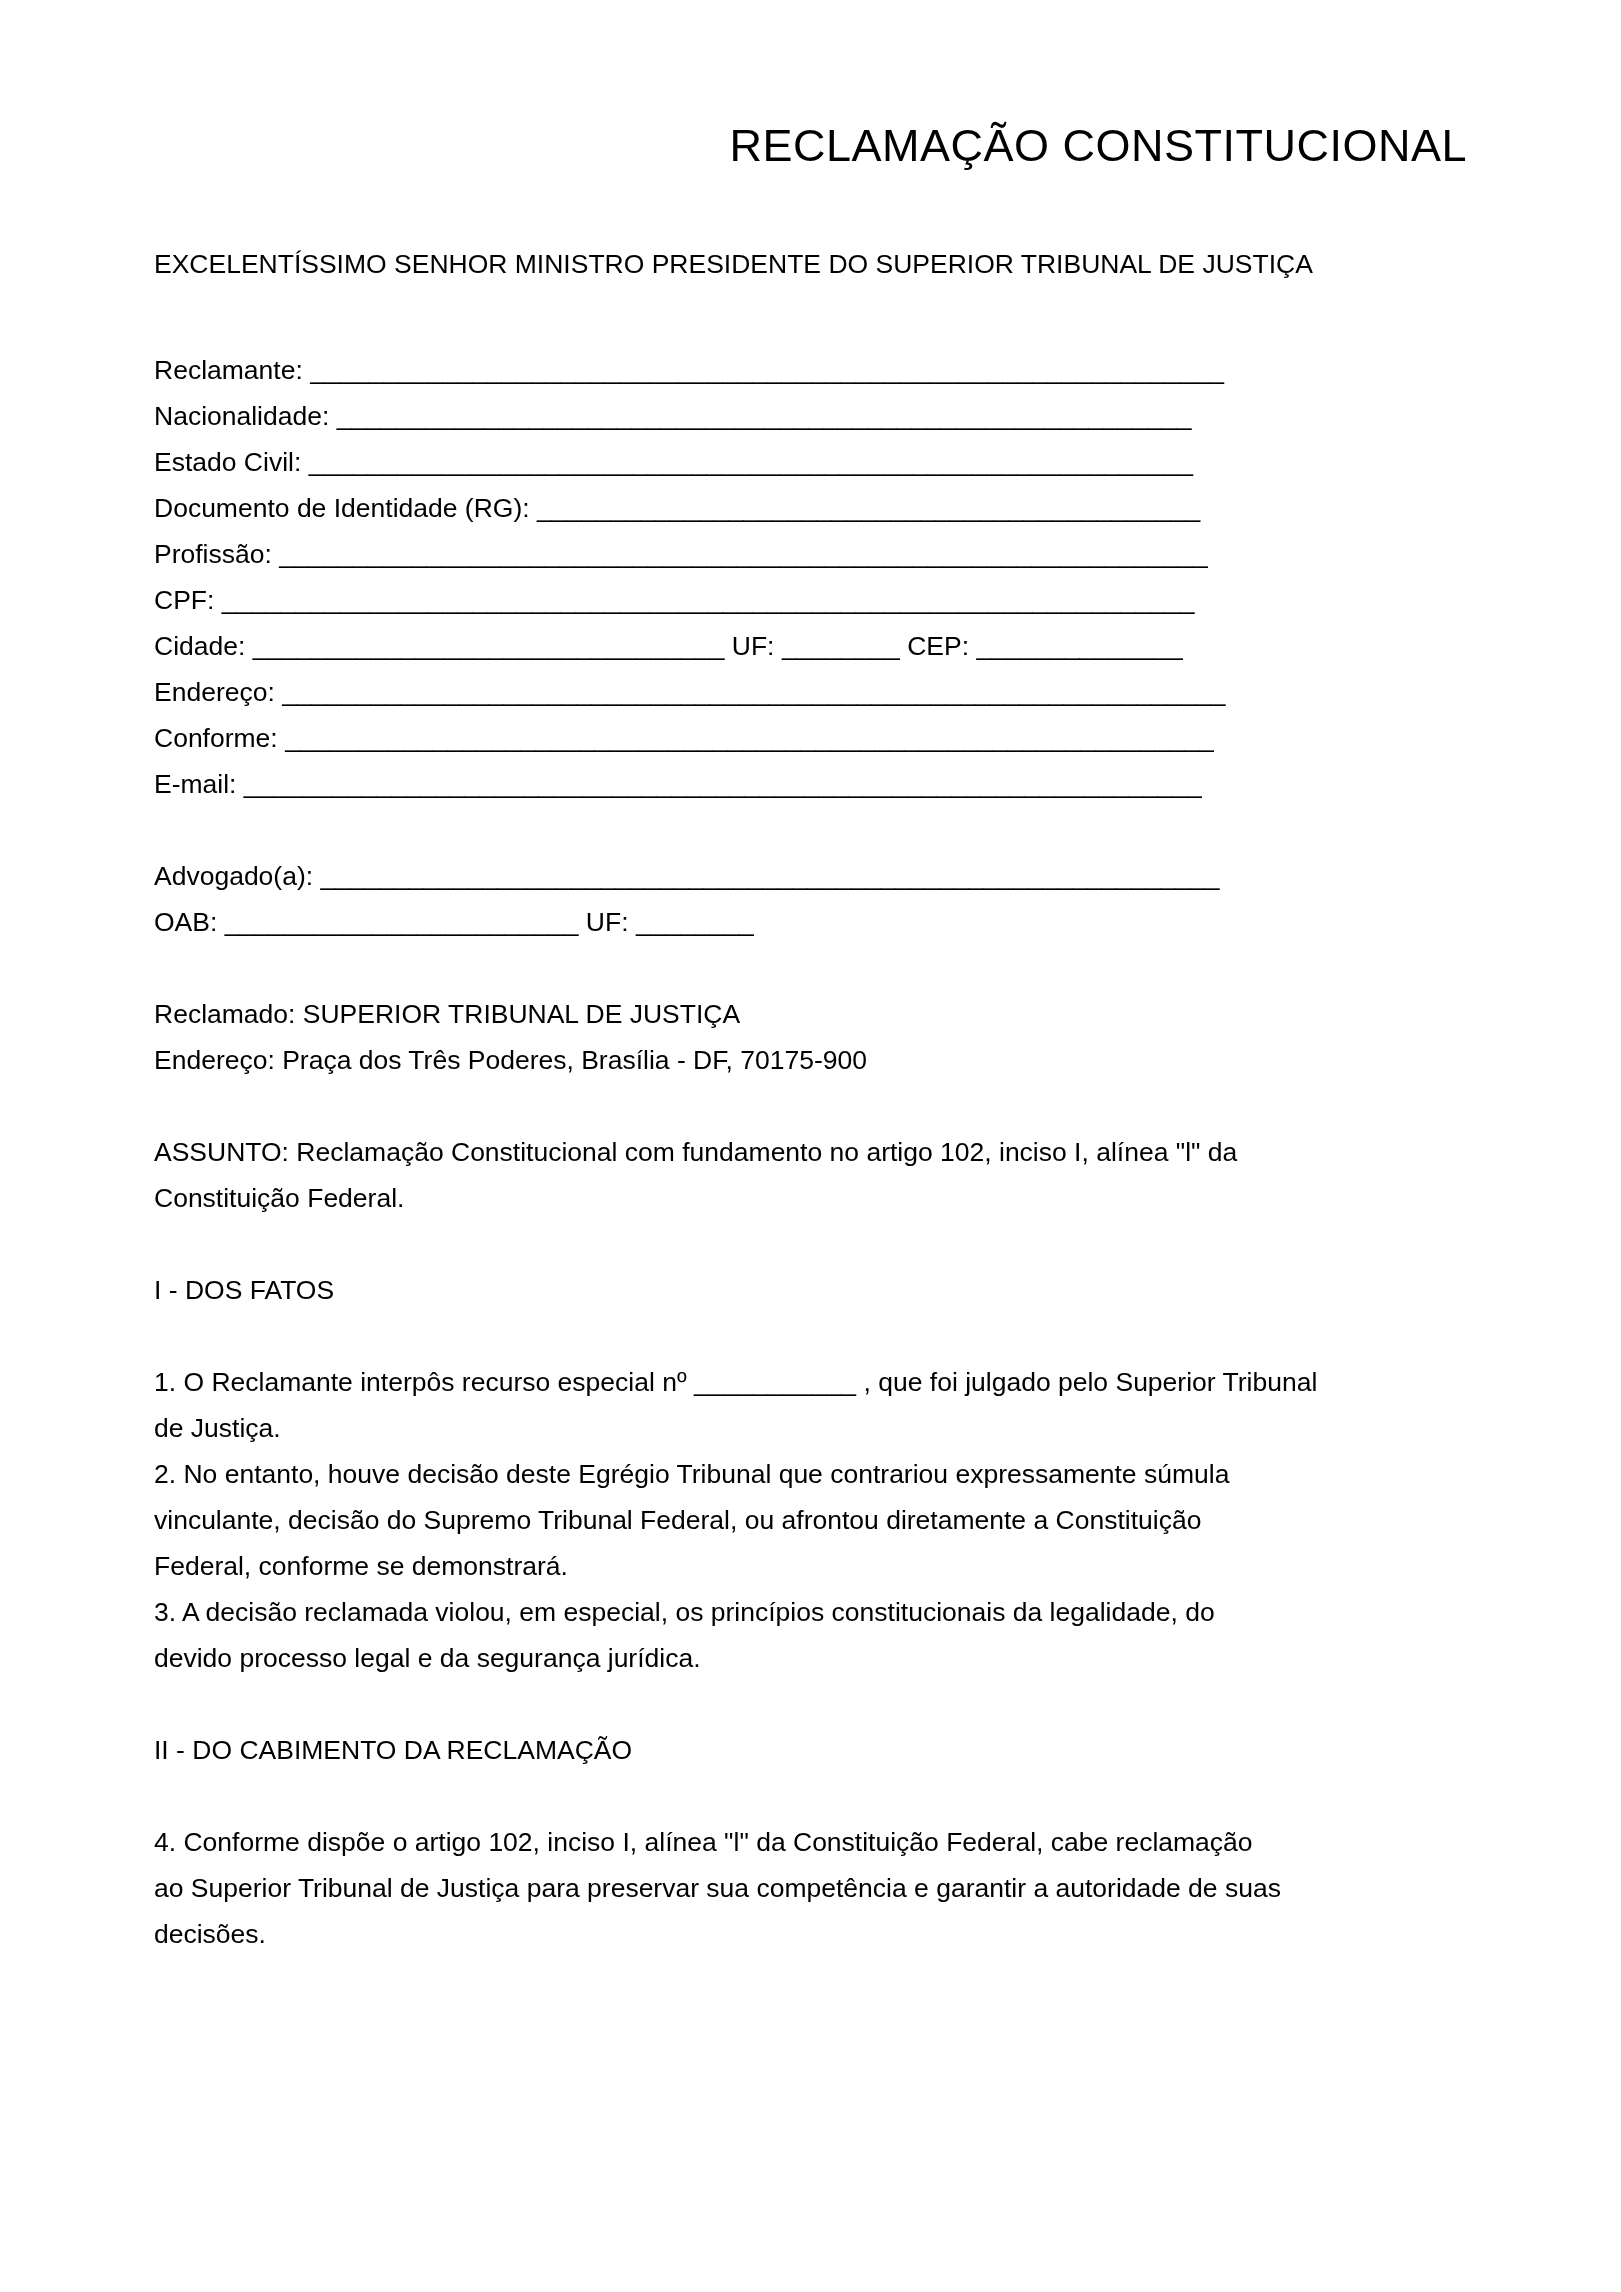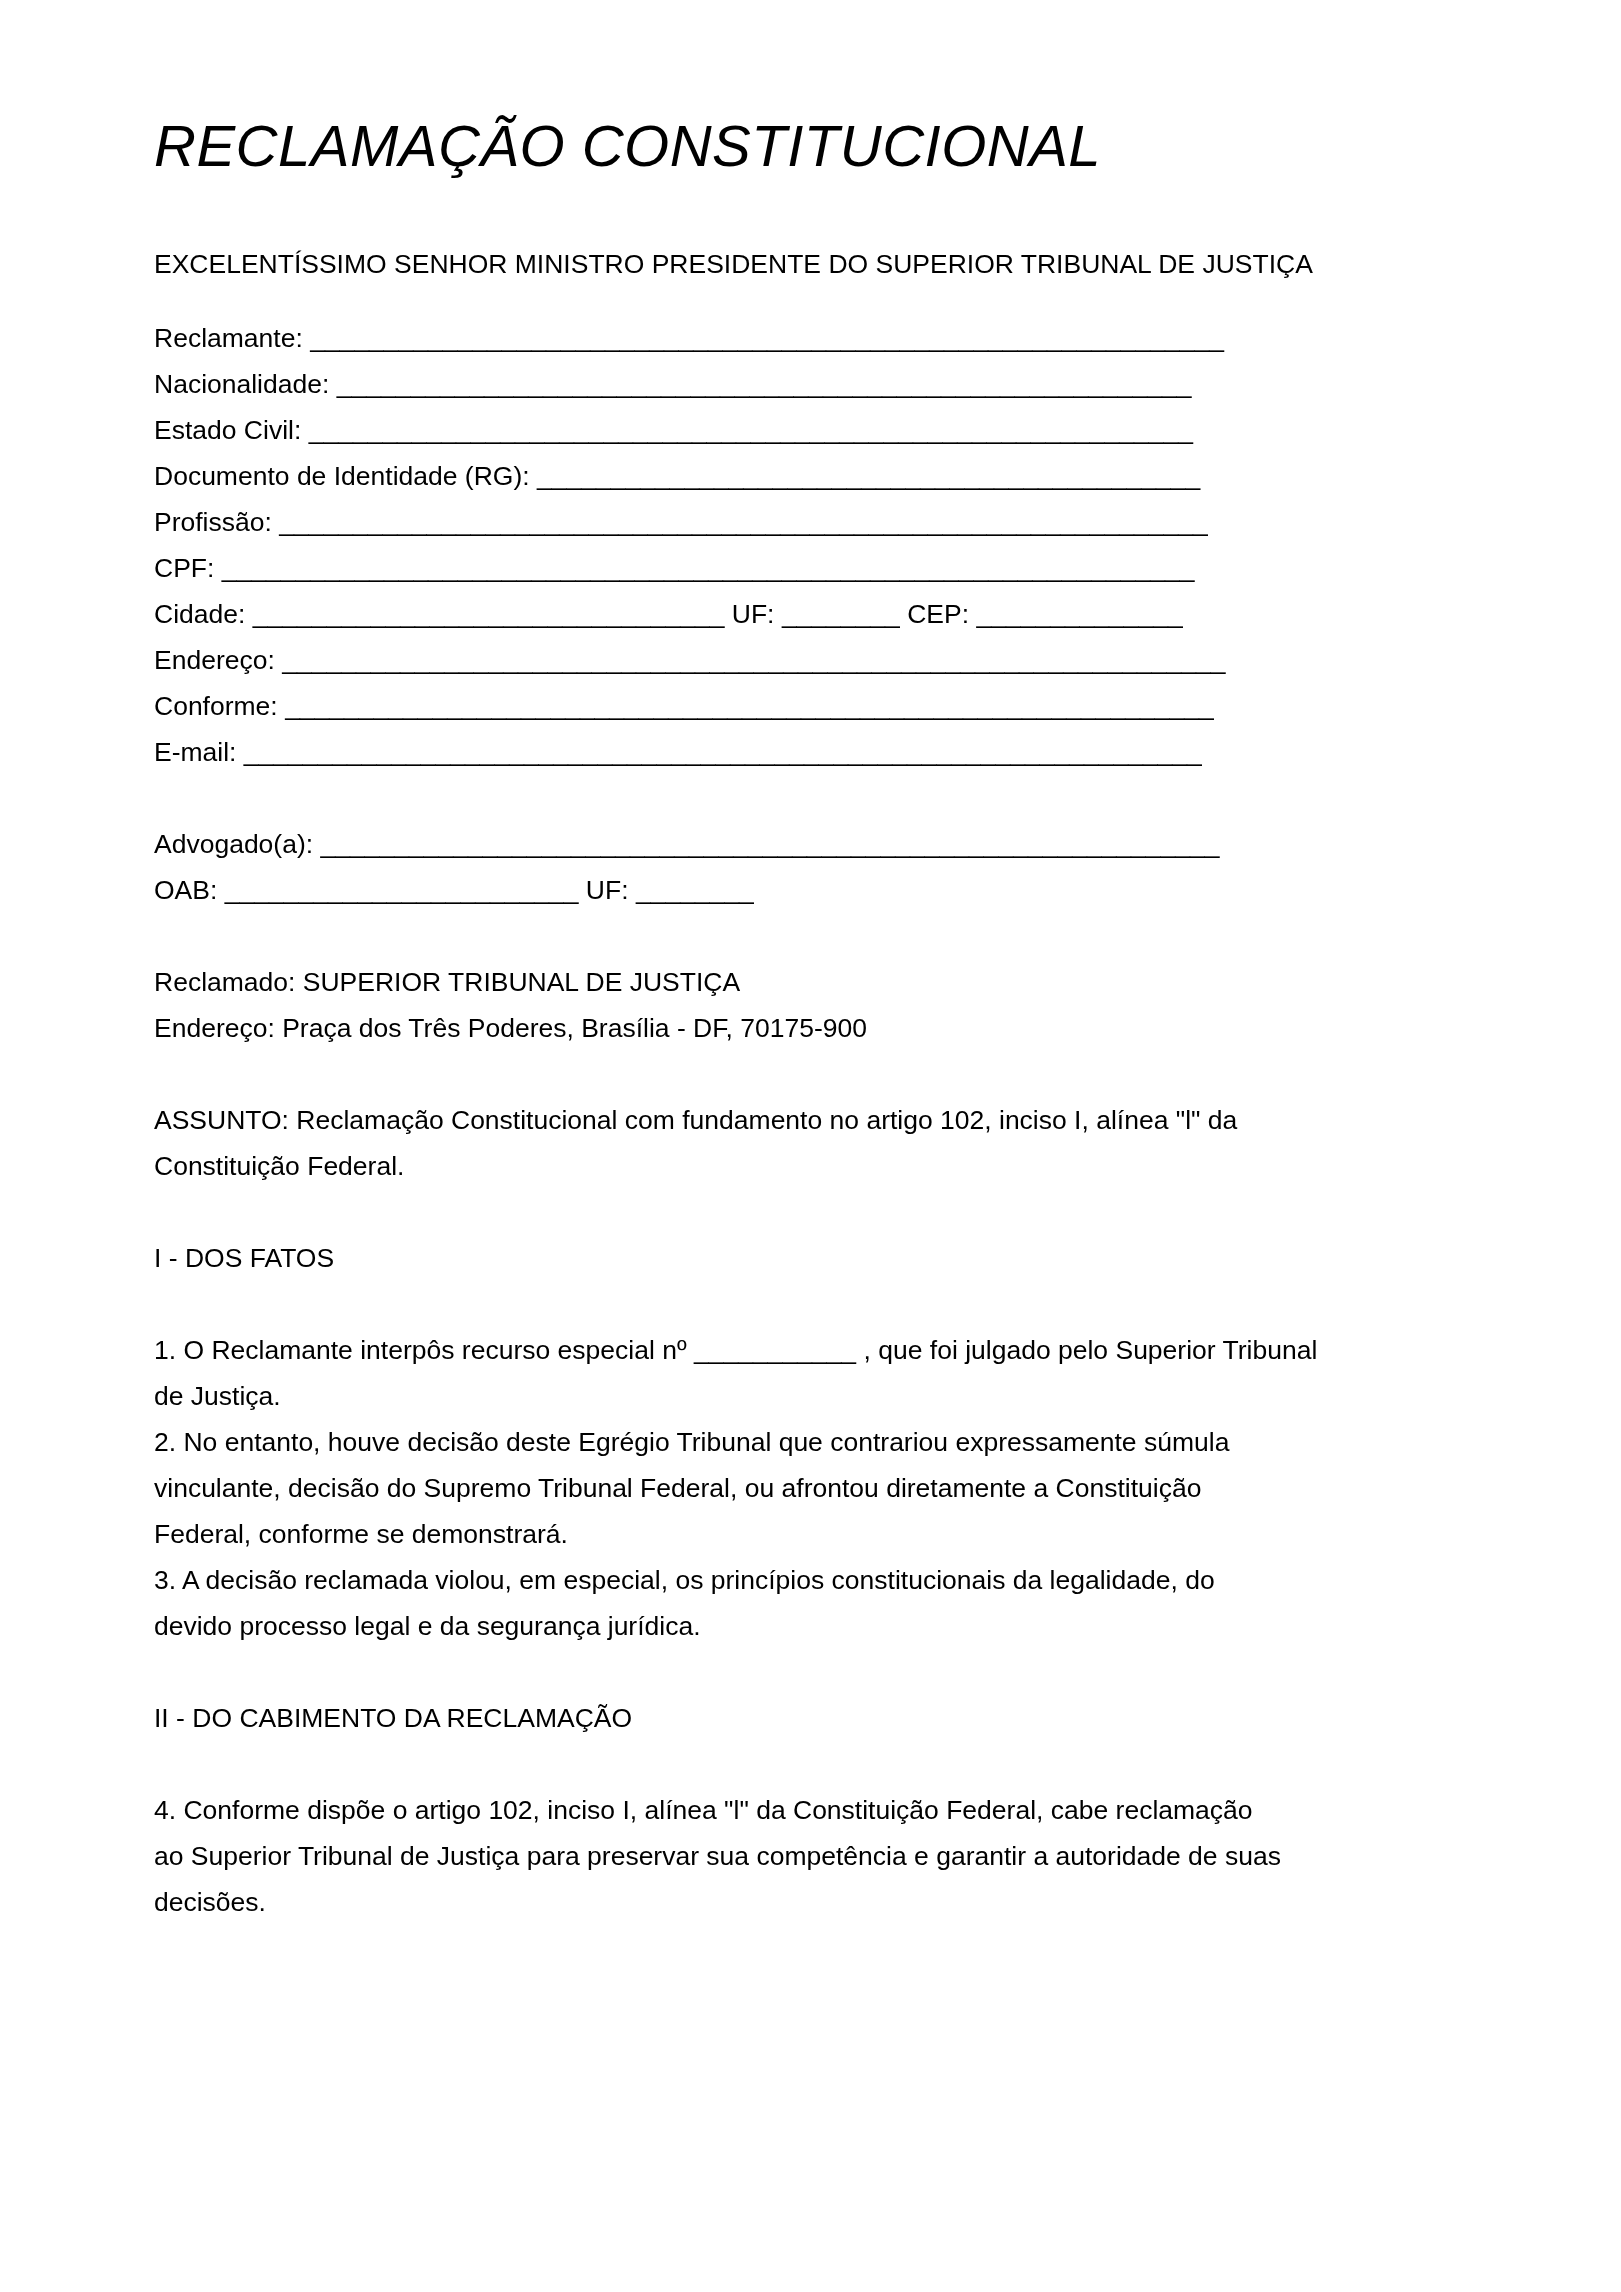--- a/index.html
+++ b/index.html
@@ -14,35 +14,34 @@
     overflow: hidden;
   }
   .content {
     position: absolute;
     top: 0;
     left: 154px;
     width: 1313px;
   }
   h1.doc-title {
     margin: 116px 0 0 0;
-    font-size: 58px;
+    font-size: 45px;
     font-weight: normal;
     line-height: 59px;
-    text-align: left;
+    text-align: right;
     letter-spacing: 0.5px;
     white-space: nowrap;
-    font-style: italic;
   }
   .addressee {
     margin: 66px 0 0 0;
     line-height: 46px;
     white-space: nowrap;
   }
   .block { margin-top: 46px; }
-  .block.first-fields { margin-top: 28px; }
+  .block.first-fields { margin-top: 60px; }
   .line {
     line-height: 46px;
     white-space: nowrap;
   }
   .lbl { padding-right: 0.28em; }
   .lbl.mid { margin-left: 0.28em; }
   .blank { letter-spacing: 0; }
   .heading { line-height: 46px; white-space: nowrap; }
 </style>
 </head>

